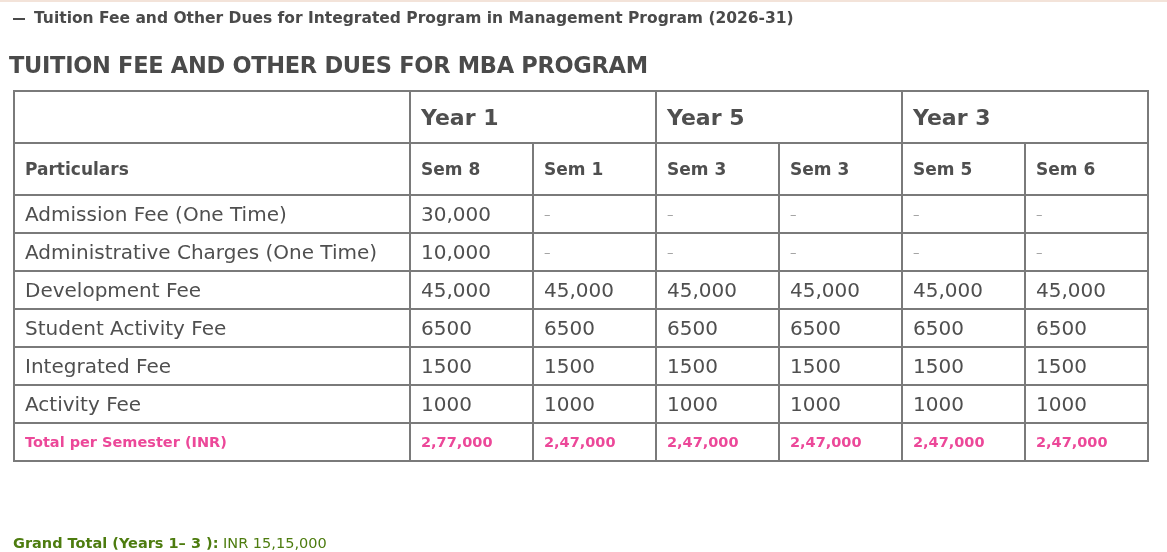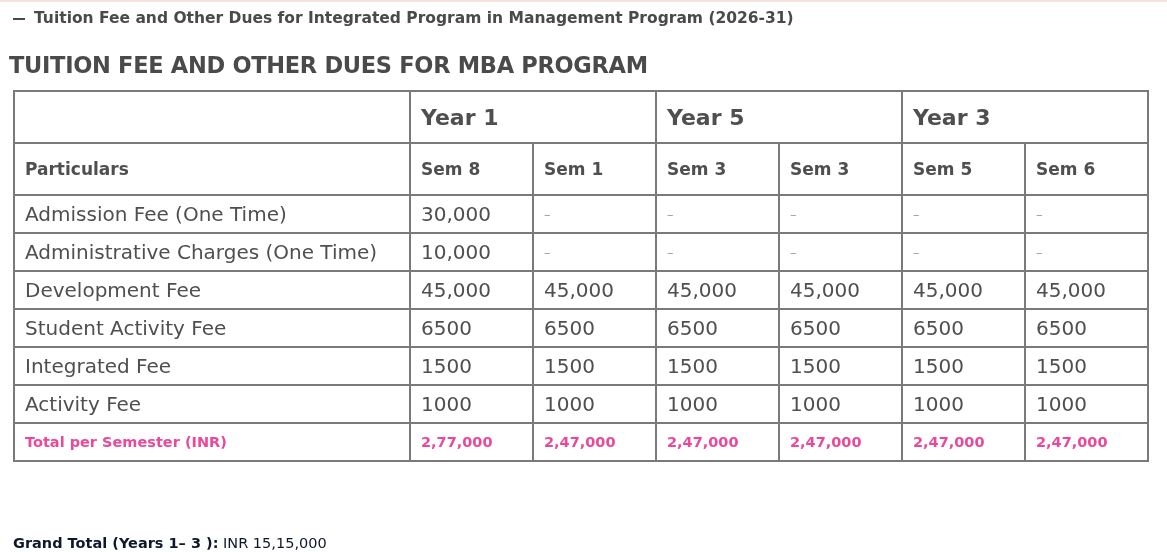--- a/index.html
+++ b/index.html
@@ -41,21 +41,21 @@
   .fee-table col.c0 { width: 396px; }
   .fee-table col.cs { width: 123px; }
   .fee-table tr.year-row th { height: 50px; font-size: 22px; font-weight: bold; }
   .fee-table tr.sem-row th { height: 50px; font-size: 17px; font-weight: bold; border-radius: 6px; }
   .fee-table tr.sem-row th.part { font-size: 17px; }
   .fee-table tr.data-row td { height: 36px; font-size: 20px; font-weight: normal; }
   .fee-table tr.data-row td.dash { color: #9a9a9a; font-size: 13px; }
   .fee-table tr.total-row td { height: 36px; font-size: 14.5px; font-weight: bold; color: #ec4899; }
   .grand-total {
     position: absolute; left: 13px; top: 533px;
-    font-size: 14.5px; color: #0f172a;
+    font-size: 14.5px; color: #4d7c0f;
   }
   .grand-total .gt-label { font-weight: bold; }
 </style>
 </head>
 <body>
 
 <div class="accordion-header">
   <span class="collapse-icon"></span>
   <span>Tuition Fee and Other Dues for Integrated Program in Management Program (2026-31)</span>
 </div>

